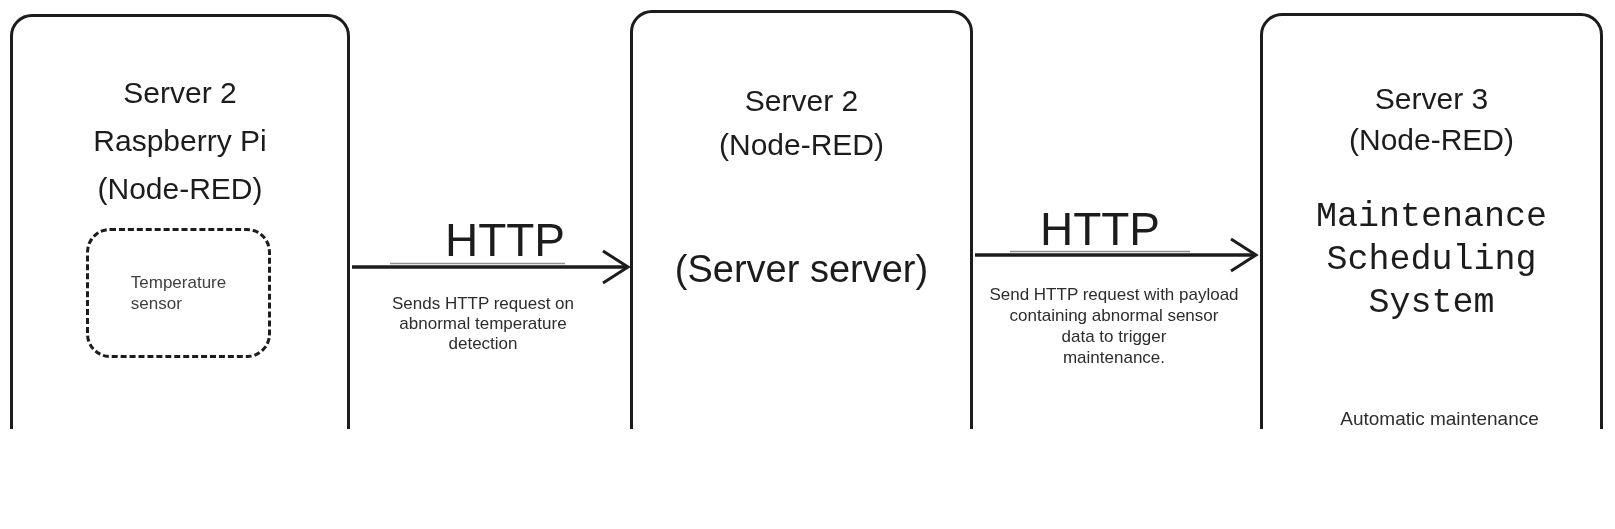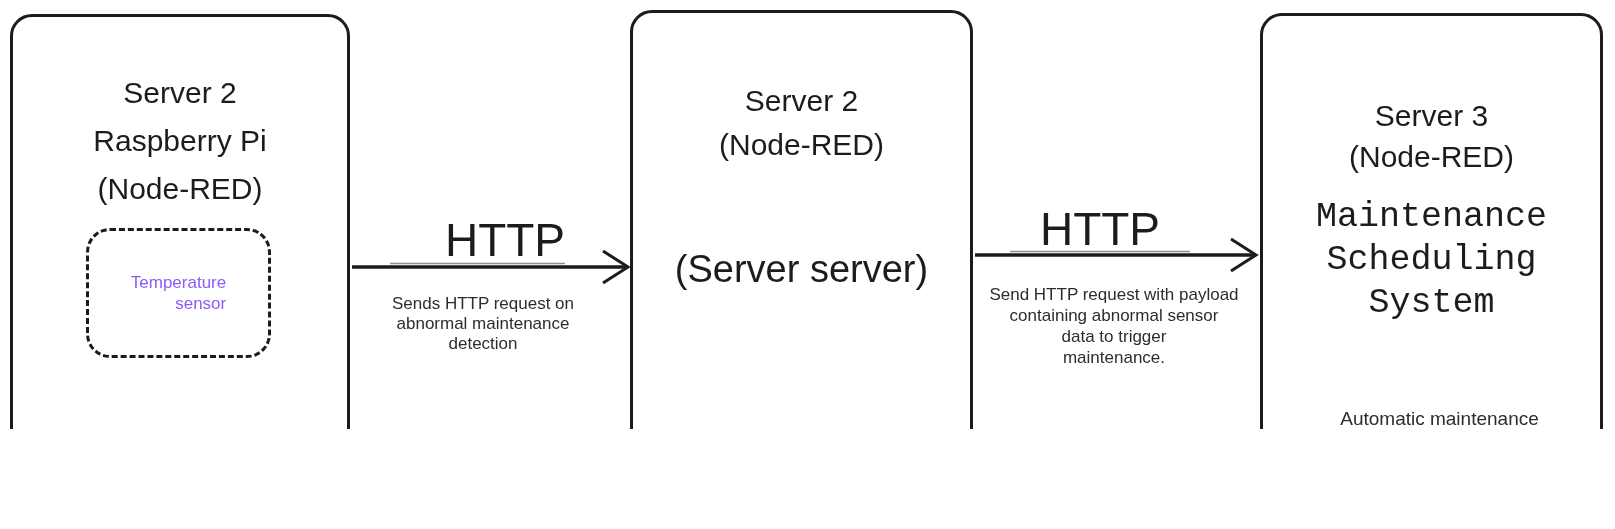--- a/index.html
+++ b/index.html
@@ -25,41 +25,41 @@
 
   .node-text {
     position: absolute;
     left: 0; right: 0;
     text-align: center;
     white-space: pre-line;
   }
   .pi-title          { top: 52px;  font-size: 30px; line-height: 48px; }
   .webhook-title     { top: 66px;  font-size: 30px; line-height: 44px; }
   .webhook-subtitle  { top: 234px; font-size: 38px; line-height: 44px; }
-  .maint-title       { top: 62px;  font-size: 30px; line-height: 41px; margin-top: 17px; }
+  .maint-title       { top: 62px;  font-size: 30px; line-height: 41px; }
   .maint-subtitle    { top: 180px; font-size: 35px; line-height: 43px; font-family: Liberation Mono, monospace; }
   .maint-description { top: 392px; font-size: 19px; line-height: 22px; color: #2d2d2d; padding-left: 16px; }
 
   .sensor-box {
     position: absolute;
     box-sizing: border-box;
     left: 73px; top: 211px;
     width: 185px; height: 130px;
     border: 3px dashed #1c1c1c;
     border-radius: 24px;
     display: flex;
     align-items: center;
     justify-content: center;
   }
   .sensor-label {
     font-size: 17px;
     line-height: 21px;
-    text-align: right;
+    text-align: left;
     white-space: pre-line;
-    color: #8b5cf6;
+    color: #404040;
   }
 
   .edge-label {
     position: absolute;
     width: 220px;
     text-align: center;
     font-size: 46px;
     white-space: pre-line;
   }
   #edge1-label { left: 395px; top: 213px; }
@@ -122,21 +122,21 @@
     </g>
     <g>
       <line x1="975" y1="255" x2="1255" y2="255" stroke="#1c1c1c" stroke-width="3.5"></line>
       <line x1="1010" y1="251.5" x2="1190" y2="251.5" stroke="#909090" stroke-width="1.4"></line>
       <polyline points="1231,239 1256,255 1231,271" fill="none" stroke="#1c1c1c" stroke-width="3"></polyline>
     </g>
   </svg>
 
   <div class="edge-label" id="edge1-label">HTTP</div>
   <div class="edge-description" id="edge1-description">Sends HTTP request on
-abnormal maintenance
+abnormal temperature
 detection</div>
 
   <div class="edge-label" id="edge2-label">HTTP</div>
   <div class="edge-description" id="edge2-description">Send HTTP request with payload
 containing abnormal sensor
 data to trigger
 maintenance.</div>
 
 </div>
 

